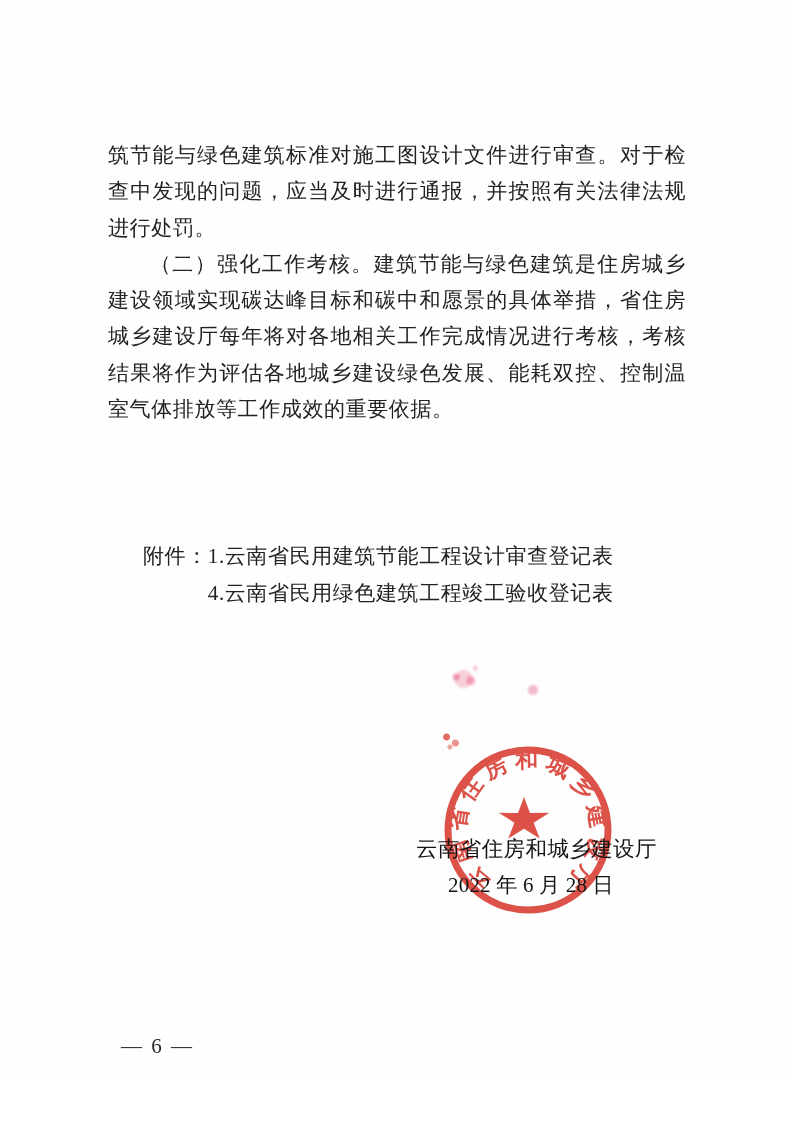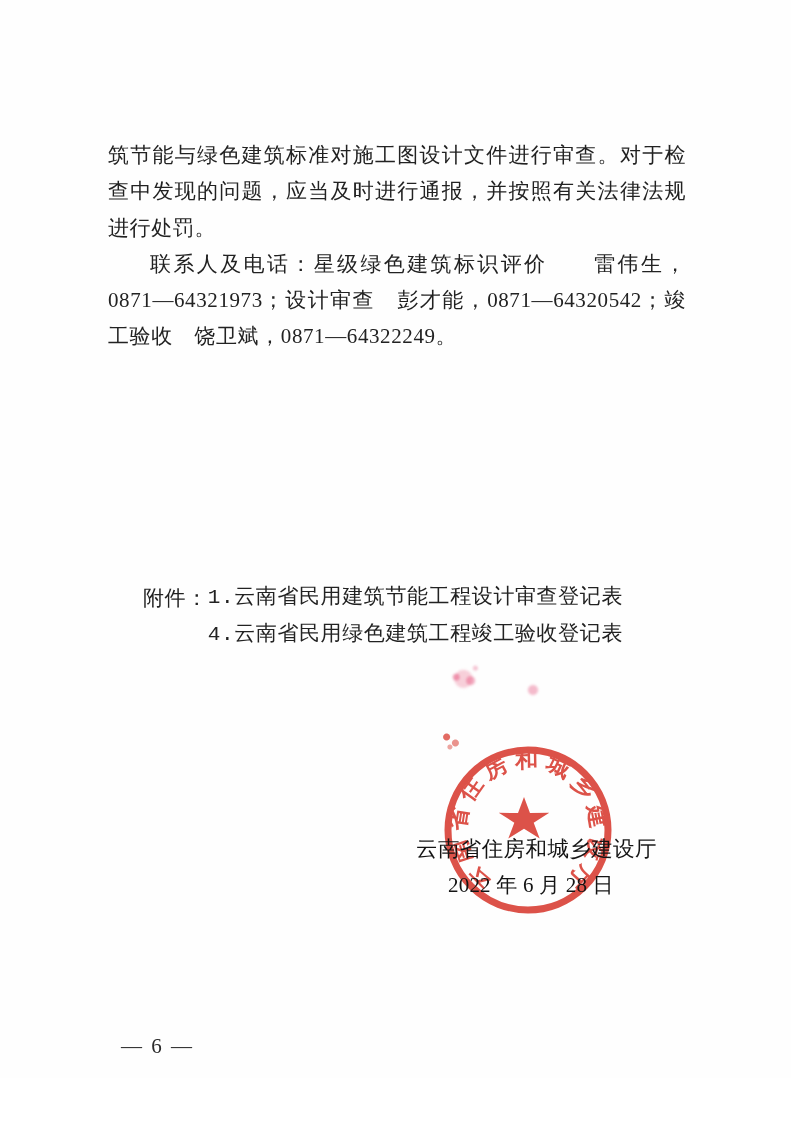--- a/index.html
+++ b/index.html
@@ -28,31 +28,31 @@
     text-justify: inter-ideograph;
     color: #222222;
   }
   .body-text p { margin: 0; }
   .body-text p.indent { text-indent: 2em; }
 
   
   .attachments {
     position: absolute;
     left: 143px;
-    top: 580px;
+    top: 538px;
     font-size: 21px;
     line-height: 36.6px;
     letter-spacing: 0.6px;
     color: #222222;
     display: flex;
     justify-content: flex-end;
   }
   .attach-label { white-space: nowrap; }
   .attach-items { display: flex; flex-direction: column; }
-  .attach-item { white-space: nowrap; font-family: Liberation Mono, monospace; }
+  .attach-item { white-space: nowrap; }
 
   
   .seal {
     position: absolute;
     left: 428px;
     top: 730px;
     width: 200px;
     height: 200px;
     z-index: 1;
     opacity: 0.88;
@@ -127,21 +127,21 @@
     filter: blur(0.6px);
   }
 </style>
 </head>
 <body>
 
 <div class="page">
 
   <div class="body-text">
     <p class="para">筑节能与绿色建筑标准对施工图设计文件进行审查。对于检查中发现的问题，应当及时进行通报，并按照有关法律法规进行处罚。</p>
-    <p class="para indent">联系人及电话：星级绿色建筑标识评价　　雷伟生，0871—64321973；设计审查　彭才能，0871—64320542；竣工验收　饶卫斌，0871—64322249。</p>
+    <p class="para indent">（二）强化工作考核。建筑节能与绿色建筑是住房城乡建设领域实现碳达峰目标和碳中和愿景的具体举措，省住房城乡建设厅每年将对各地相关工作完成情况进行考核，考核结果将作为评估各地城乡建设绿色发展、能耗双控、控制温室气体排放等工作成效的重要依据。</p>
   </div>
 
   <div class="attachments">
     <span class="attach-label">附件：</span>
     <div class="attach-items">
       <span class="attach-item">1.云南省民用建筑节能工程设计审查登记表</span>
       <span class="attach-item">4.云南省民用绿色建筑工程竣工验收登记表</span>
     </div>
   </div>
 

